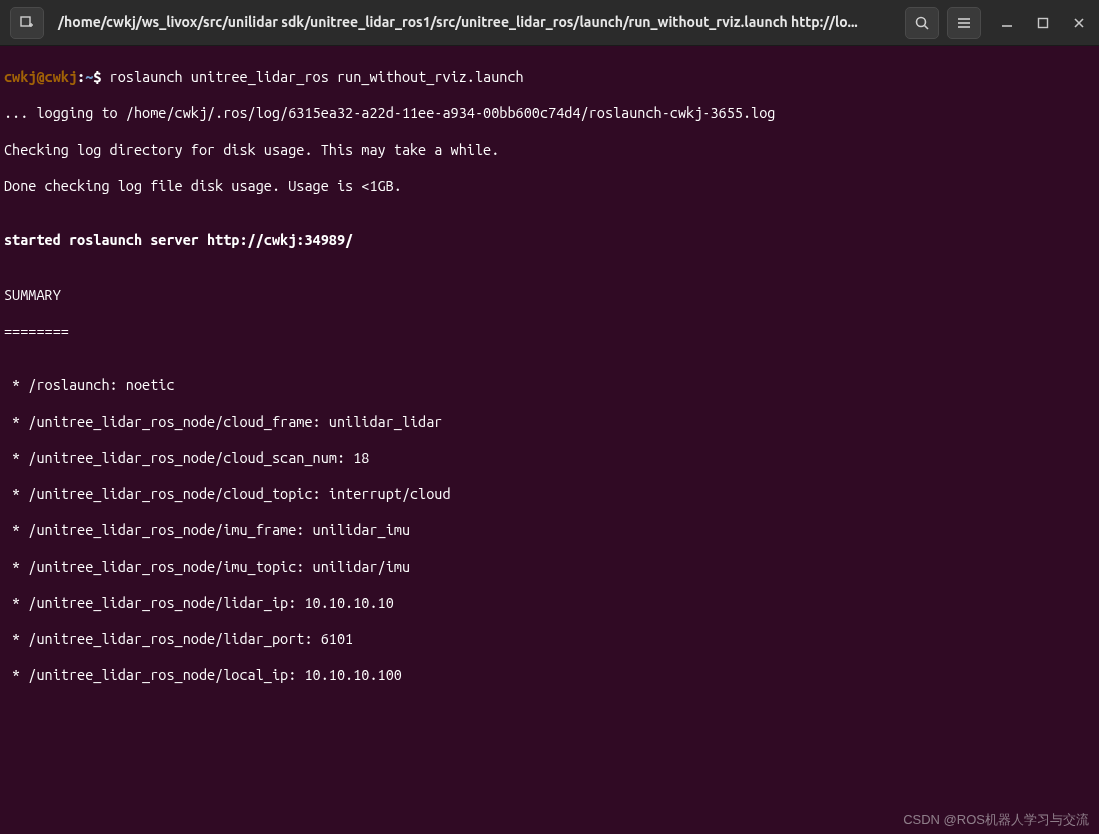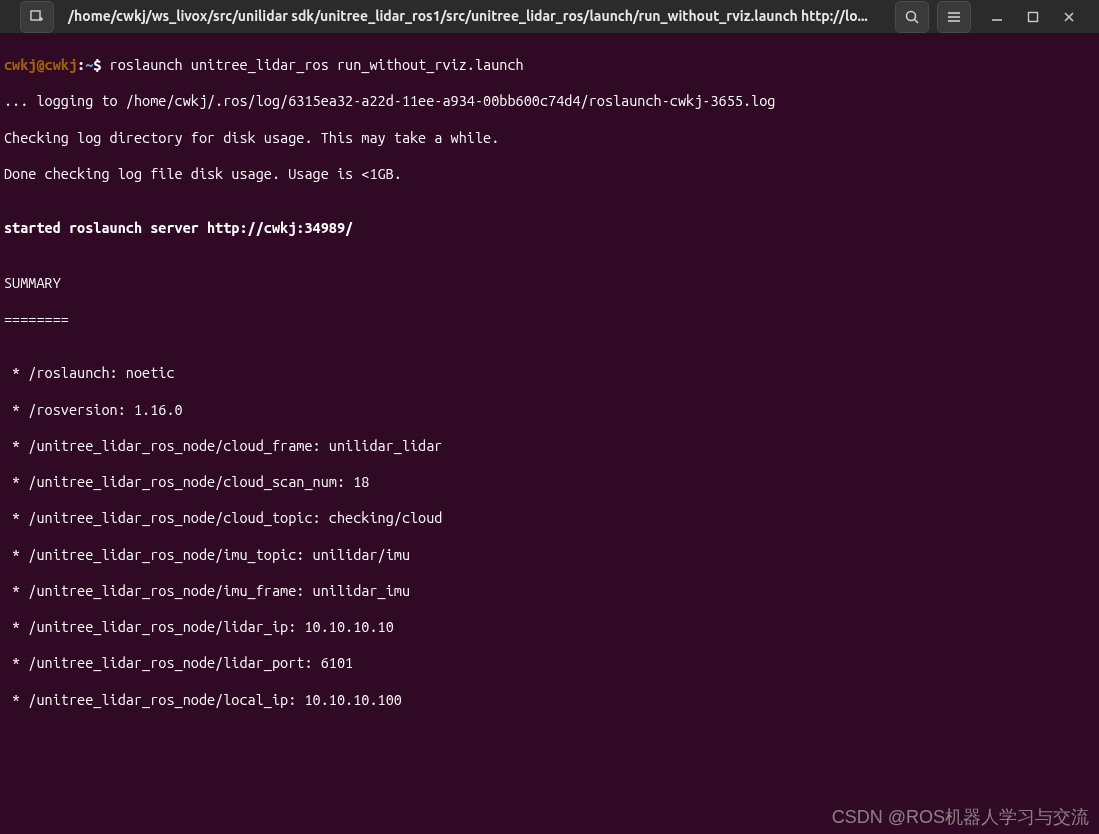--- a/index.html
+++ b/index.html
@@ -8,24 +8,24 @@
     background: #300a24;
     color: #ffffff;
     font-size: 14.5px;
     line-height: 1.25;
     width: 1099px;
     height: 834px;
     overflow: hidden;
   }
   .titlebar {
     background: #2b2b2b;
-    height: 34px;
+    height: 46px;
     display: flex;
     align-items: center;
-    padding: 5px 20px;
+    padding: 5px 10px;
     gap: 8px;
     border-bottom: 1px solid #1a1a1a;
   }
   .tb-btn {
     background: #3a3a3a;
     border: 1px solid #4a4a4a;
     border-radius: 5px;
     width: 34px;
     height: 32px;
     display: flex;
@@ -59,21 +59,21 @@
   .prompt-sep { color: #ffffff; font-weight: bold; }
   .prompt-path { color: #729fcf; font-weight: bold; }
   .bold { font-weight: bold; }
   .line { display:block; }
   .watermark {
     position: absolute;
     right: 10px;
     bottom: 6px;
     color: rgba(220,220,220,0.55);
     font-family: sans-serif;
-    font-size: 18px;
+    font-size: 13px;
   }
   svg { display:block; }
 </style>
 </head>
 <body>
 
 <div class="titlebar">
   <div class="tb-btn">
     <svg width="16" height="16" viewBox="0 0 16 16">
       <rect x="2" y="2" width="9" height="9" fill="none" stroke="#d0d0d0" stroke-width="1.4"></rect>
@@ -120,26 +120,25 @@
 <span class="line">... logging to /home/cwkj/.ros/log/6315ea32-a22d-11ee-a934-00bb600c74d4/roslaunch-cwkj-3655.log</span>
 <span class="line">Checking log directory for disk usage. This may take a while.</span>
 <span class="line">Done checking log file disk usage. Usage is &lt;1GB.</span>
 <span class="line"></span>
 <span class="line bold">started roslaunch server http://cwkj:34989/</span>
 <span class="line"></span>
 <span class="line">SUMMARY</span>
 <span class="line">========</span>
 <span class="line"></span>
 <span class="line"> * /roslaunch: noetic</span>
-<span class="line"> * /rosversion: 1.16.0</span>
 <span class="line"> * /unitree_lidar_ros_node/cloud_frame: unilidar_lidar</span>
 <span class="line"> * /unitree_lidar_ros_node/cloud_scan_num: 18</span>
-<span class="line"> * /unitree_lidar_ros_node/cloud_topic: checking/cloud</span>
+<span class="line"> * /unitree_lidar_ros_node/cloud_topic: interrupt/cloud</span>
+<span class="line"> * /unitree_lidar_ros_node/imu_frame: unilidar_imu</span>
 <span class="line"> * /unitree_lidar_ros_node/imu_topic: unilidar/imu</span>
-<span class="line"> * /unitree_lidar_ros_node/imu_frame: unilidar_imu</span>
 <span class="line"> * /unitree_lidar_ros_node/lidar_ip: 10.10.10.10</span>
 <span class="line"> * /unitree_lidar_ros_node/lidar_port: 6101</span>
 <span class="line"> * /unitree_lidar_ros_node/local_ip: 10.10.10.100</span>
 
 
 
 
 
 
 

